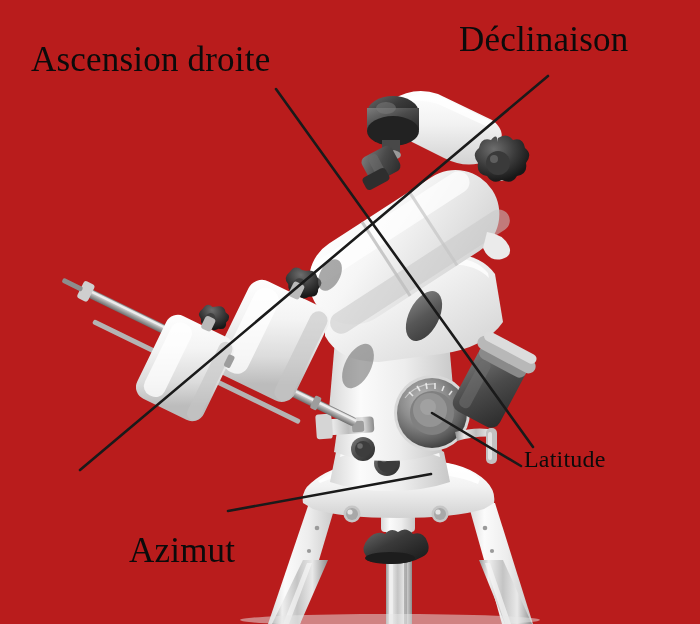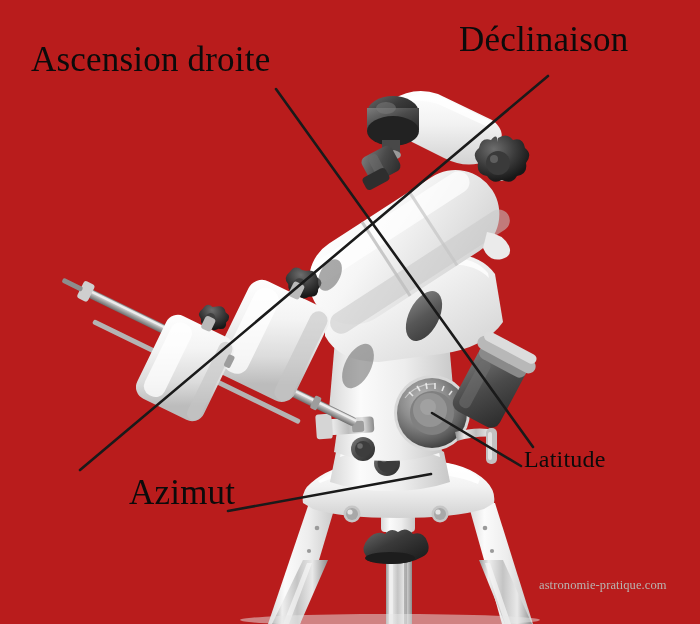--- a/index.html
+++ b/index.html
@@ -27,21 +27,21 @@
     color: #0b0b0b;
     font-family: "Liberation Serif", "DejaVu Serif", serif;
     font-weight: 400;
     white-space: nowrap;
     line-height: 1;
     letter-spacing: 0.2px;
   }
   #label-ascension-droite { left: 31px;  top: 42px;  font-size: 35px; }
   #label-declinaison      { left: 459px; top: 22px;  font-size: 35px; }
   #label-latitude         { left: 524px; top: 447px; font-size: 24px; }
-  #label-azimut           { left: 129px; top: 475px; font-size: 35px; }
+  #label-azimut           { left: 129px; top: 533px; font-size: 35px; }
   .watermark {
     position: absolute;
     left: 539px;
     top: 578px;
     color: #b9b5b2;
     font-size: 12.5px;
     font-family: "Liberation Serif", "DejaVu Serif", serif;
     letter-spacing: 0.1px;
     white-space: nowrap;
   }
@@ -339,15 +339,14 @@
   </svg>
 
   <div class="label" id="label-ascension-droite">Ascension droite</div>
 
   <div class="label" id="label-declinaison">Déclinaison</div>
 
   <div class="label" id="label-latitude">Latitude</div>
 
   <div class="label" id="label-azimut">Azimut</div>
 
-  <div class="watermark">astronomie-pratique.com</div>
 
 </div>
 
 </body></html>

